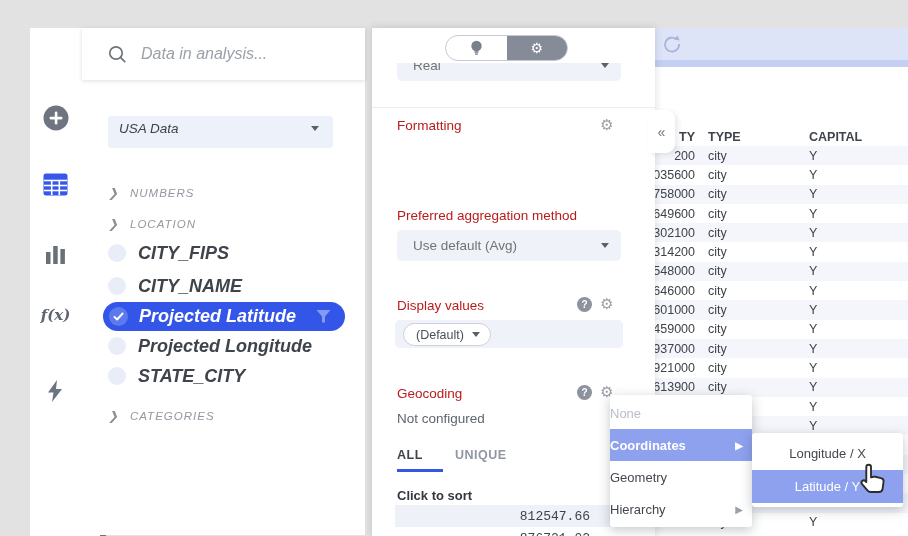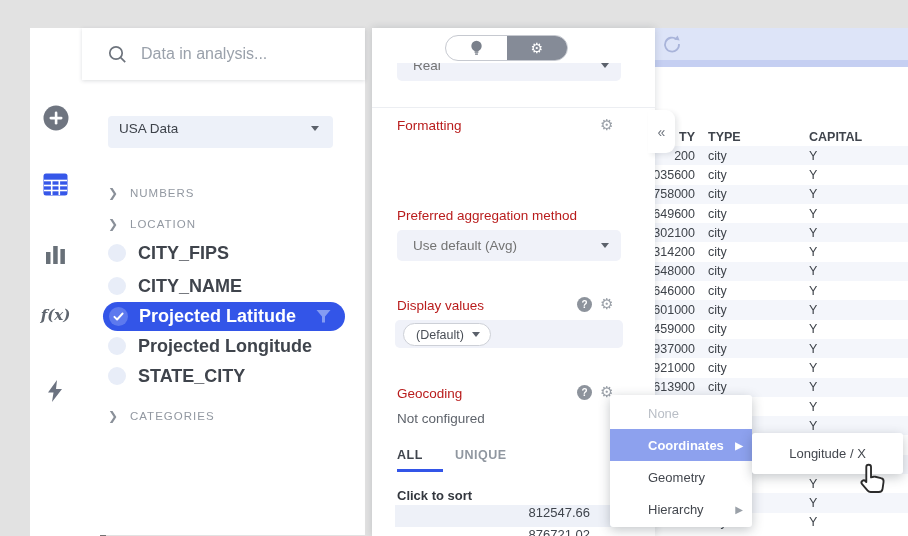--- a/index.html
+++ b/index.html
@@ -10,21 +10,21 @@
     font-family:"Liberation Sans", sans-serif;
     color:#3f444c;
   }
   
   .rail {
     position:absolute; left:30px; top:28px; bottom:0; width:76px;
     background:#fff; border-right:6px solid #737373; z-index:3;
   }
   .rail-icon { position:absolute; left:0; width:51px; display:flex; justify-content:center; cursor:pointer; }
   
-  .sidebar { position:absolute; left:82px; top:28px; bottom:1px; width:283px; background:#fff; z-index:3; }
+  .sidebar { position:absolute; left:82px; top:28px; bottom:1px; width:283px; background:#fff; z-index:3;font-style:italic; }
   .search-header {
     position:absolute; top:0; left:0; right:0; height:52px; background:#fff;
     box-shadow:0 1px 4px rgba(40,50,60,0.16); display:flex; align-items:center; z-index:2;
   }
   .search-placeholder { margin-left:14px; font-size:16px; color:#9aa1ab; }
   .search-icn { margin-left:26px; display:flex; }
   .source-select {
     position:absolute; left:26px; top:88px; width:225px; height:32px;
     background:#edf1f9; border-radius:4px; display:flex; align-items:center;
     padding:0 14px 8px 11px; font-size:13.5px; color:#3d424a; cursor:pointer;
@@ -76,21 +76,21 @@
     position:absolute; left:8px; top:3px; height:23px; padding:0 10px 0 12px;
     background:#fff; border:1px solid #cdd0d7; border-radius:12px;
     display:flex; align-items:center; gap:8px; font-size:12.5px; color:#4a4f57; cursor:pointer;
   }
   .tab { position:absolute; font-size:12.5px; font-weight:bold; letter-spacing:0.5px; cursor:pointer; }
   .tab.active { color:#3f444c; }
   .tab.inactive { color:#9097a0; }
   .tab-underline { position:absolute; left:25px; top:441px; width:46px; height:2.5px; background:#3355e8; }
   .sort-hint { position:absolute; left:25px; top:460px; font-size:13px; font-weight:bold; color:#33373e; }
   .val-row { position:absolute; left:23px; width:235px; height:22px; font-size:13px; color:#3f444c;
-             display:flex; justify-content:flex-end; padding-right:40px; }
+             display:flex; align-items:center; justify-content:flex-end; padding-right:40px;font-family:Liberation Mono, monospace; }
   .val-row.tint { background:#eef1f8; }
   
   .flap {
     position:absolute; left:648px; top:110px; width:27px; height:43px; background:#fff;
     border-radius:0 9px 9px 0; box-shadow:3px 2px 5px rgba(40,50,60,0.10);
     display:flex; align-items:center; justify-content:center; z-index:5;
     color:#6d737c; font-size:14px; cursor:pointer;
   }
   
   .content { position:absolute; left:651px; top:28px; right:0; bottom:0; background:#fff; z-index:1; }
@@ -106,21 +106,21 @@
   .col-type { position:absolute; left:57px; }
   .col-cap { position:absolute; left:158px; }
   .t-row { position:relative; }
   .tbl-header { position:absolute; }
   
   .menu {
     position:absolute; left:610px; top:395px; width:142px; background:#fff; border-radius:3px;
     box-shadow:0 3px 12px rgba(40,50,60,0.28); z-index:8; padding:2px 0;
   }
   .menu-item {
-    height:32px; display:flex; align-items:center; padding-left:38px; font-size:13px; color:#43474e;
+    height:32px; display:flex; align-items:center; font-size:13px; color:#43474e;
     cursor:pointer; position:relative;text-align:right;
   }
   .menu-item.disabled { color:#b9bec6; }
   .menu-item.active { background:#8da1ee; color:#fff;font-weight:bold; }
   .menu-arrow { position:absolute; right:9px; font-size:10px; color:#9aa0a8; }
   .menu-item.active .menu-arrow { color:#fff; }
   .submenu {
     position:absolute; left:752px; top:433px; width:151px; background:#fff; border-radius:3px;
     box-shadow:0 3px 12px rgba(40,50,60,0.28); z-index:9; padding:4px 0;
   }
@@ -430,19 +430,22 @@
   <div class="menu-item">
     <span>Hierarchy</span>
     <span class="menu-arrow">▶</span>
   </div>
 </div>
 
 <div class="submenu">
   <div class="submenu-item">
     <span>Longitude / X</span>
   </div>
+  <div class="submenu-item active">
+    <span>Latitude / Y</span>
+  </div>
 </div>
 
 <div class="cursor-icn">
   <svg width="30" height="36" viewBox="0 0 24 29">
     <path d="M8.5 2.2 c1.1 0 1.9 0.9 1.9 1.9 v8.3 l2.1 -0.5 c0.4 -0.1 0.9 -0.1 1.3 0 l4.6 1.1 c1.4 0.3 2.3 1.6 2.1 3 l-0.8 5.6 c-0.2 1.5 -1.5 2.6 -3 2.6 h-6.6 c-0.9 0 -1.8 -0.4 -2.4 -1.1 l-4.5 -5.2 c-0.7 -0.8 -0.6 -1.9 0.1 -2.6 0.8 -0.7 1.9 -0.7 2.6 0.1 l0.7 0.8 V4.1 c0 -1 0.8 -1.9 1.9 -1.9 z" fill="#ffffff" stroke="#2b2b2b" stroke-width="1.5" stroke-linejoin="round"></path>
   </svg>
 </div>
 
 </body></html>

